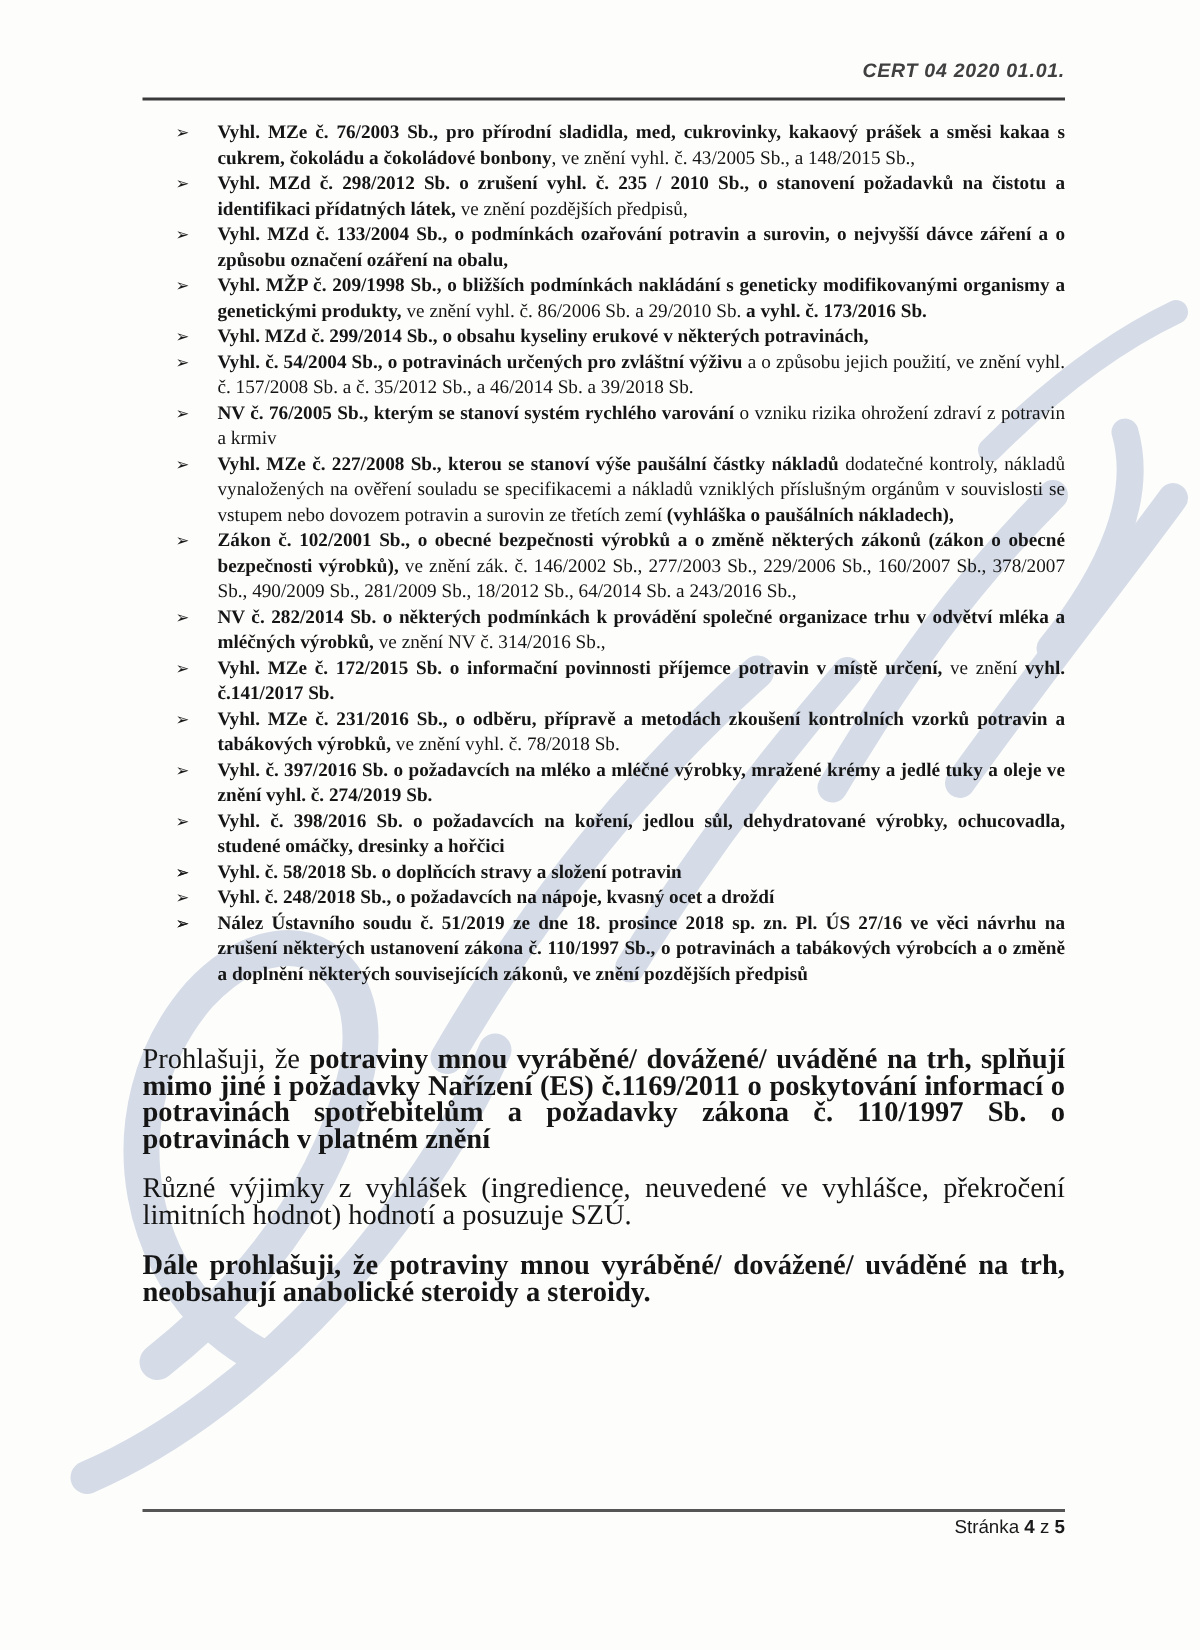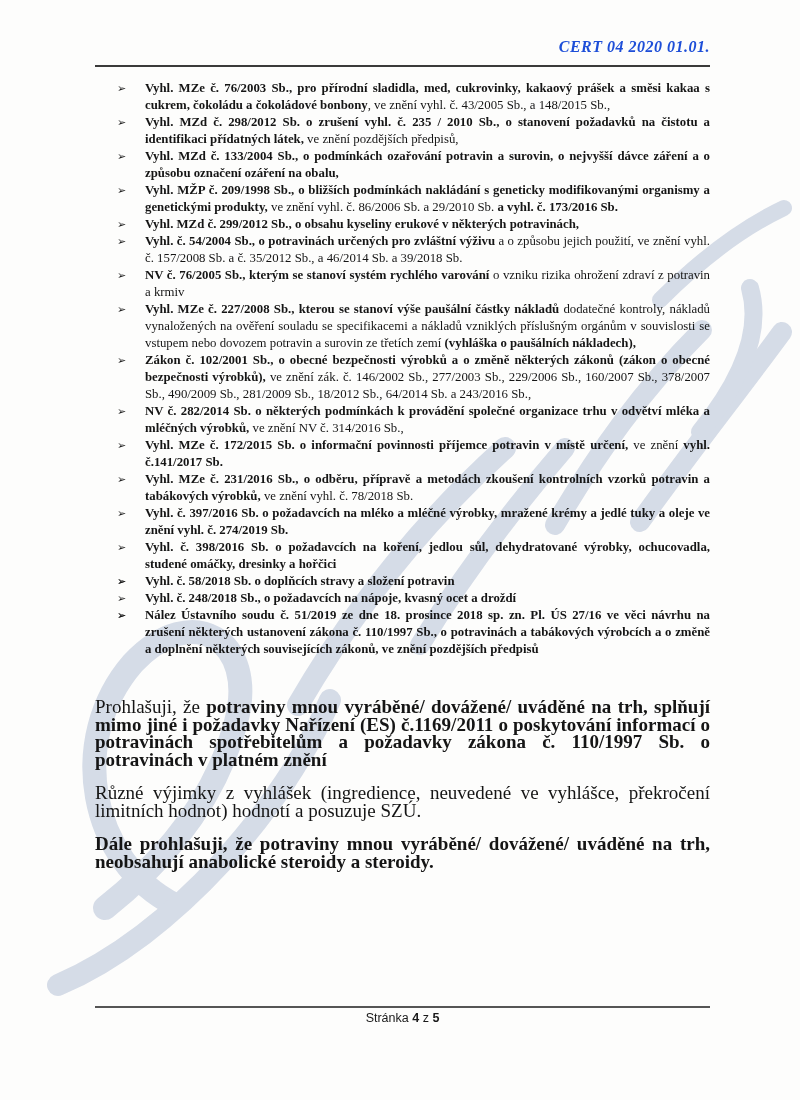--- a/index.html
+++ b/index.html
@@ -15,26 +15,26 @@
     position: relative;
     width: 615px;
     margin: 0 90px 0 95px;
     z-index: 2;
   }
   .header-row {
     padding-top: 38px;
     text-align: right;
   }
   .doc-code {
-    font-family: Liberation Serif, serif;
+    font-family: Liberation Sans, sans-serif;
     font-style: italic;
     font-weight: bold;
-    font-size: 16px;
+    font-size: 13px;
     letter-spacing: 0.5px;
-    color: #1d4ed8;
+    color: #404040;
   }
   .header-rule {
     border: none;
     border-top: 2px solid #3a3a3a;
     margin: 9px 0 0 0;
   }
   ul.reg-list {
     list-style: none;
     margin: 13px 0 0 0;
     padding: 0;
@@ -67,21 +67,21 @@
     top: 1006px;
     z-index: 2;
   }
   .footer-rule {
     border: none;
     border-top: 2px solid #555;
     margin: 0;
   }
   .footer-text {
     margin-top: 3px;
-    text-align: center;
+    text-align: right;
     font-family: "Liberation Sans", sans-serif;
     font-size: 12.5px;
     color: #1a1a1a;
   }
   .watermark {
     position: absolute;
     left: 0; top: 0;
     width: 800px; height: 1100px;
     z-index: 1;
     pointer-events: none;
@@ -108,21 +108,21 @@
   <div class="header-row">
     <span class="doc-code">CERT  04 2020 01.01.</span>
   </div>
   <hr class="header-rule">
 
   <ul class="reg-list">
       <li><span class="bullet">➢</span><span class="b">Vyhl. MZe č. 76/2003 Sb., pro přírodní sladidla, med, cukrovinky, kakaový prášek a směsi kakaa s cukrem, čokoládu a čokoládové bonbony</span><span>, ve znění vyhl. č. 43/2005 Sb., a 148/2015 Sb.,</span></li>
       <li><span class="bullet">➢</span><span class="b">Vyhl. MZd č. 298/2012 Sb. o zrušení vyhl. č. 235 / 2010 Sb., o stanovení požadavků na čistotu a identifikaci přídatných látek,</span><span> ve znění pozdějších předpisů,</span></li>
       <li><span class="bullet">➢</span><span class="b">Vyhl. MZd č. 133/2004 Sb., o podmínkách ozařování potravin a surovin, o nejvyšší dávce záření a o způsobu označení ozáření na obalu,</span></li>
       <li><span class="bullet">➢</span><span class="b">Vyhl. MŽP č. 209/1998 Sb., o bližších podmínkách nakládání s geneticky modifikovanými organismy a genetickými produkty,</span><span> ve znění vyhl. č. 86/2006 Sb. a 29/2010 Sb. </span><span class="b">a vyhl. č. 173/2016 Sb.</span></li>
-      <li><span class="bullet">➢</span><span class="b">Vyhl. MZd č. 299/2012 Sb., o obsahu kyseliny erukové v některých potravinách,</span></li>
+      <li><span class="bullet">➢</span><span class="b">Vyhl. MZd č. 299/2014 Sb., o obsahu kyseliny erukové v některých potravinách,</span></li>
       <li><span class="bullet">➢</span><span class="b">Vyhl. č. 54/2004 Sb., o potravinách určených pro zvláštní výživu</span><span> a o způsobu jejich použití, ve znění vyhl. č. 157/2008 Sb. a č. 35/2012 Sb., a 46/2014 Sb. a 39/2018 Sb.</span></li>
       <li><span class="bullet">➢</span><span class="b">NV č. 76/2005 Sb., kterým se stanoví systém rychlého varování</span><span> o vzniku rizika ohrožení zdraví z potravin a krmiv</span></li>
       <li><span class="bullet">➢</span><span class="b">Vyhl. MZe č. 227/2008 Sb., kterou se stanoví výše paušální částky nákladů</span><span> dodatečné kontroly, nákladů vynaložených na ověření souladu se specifikacemi a nákladů vzniklých příslušným orgánům v souvislosti se vstupem nebo dovozem potravin a surovin ze třetích zemí </span><span class="b">(vyhláška o paušálních nákladech),</span></li>
       <li><span class="bullet">➢</span><span class="b">Zákon č. 102/2001 Sb., o obecné bezpečnosti výrobků a o změně některých zákonů (zákon o obecné bezpečnosti výrobků),</span><span> ve znění zák. č. 146/2002 Sb., 277/2003 Sb., 229/2006 Sb., 160/2007 Sb., 378/2007 Sb., 490/2009 Sb., 281/2009 Sb., 18/2012 Sb., 64/2014 Sb. a 243/2016 Sb.,</span></li>
       <li><span class="bullet">➢</span><span class="b">NV č. 282/2014 Sb. o některých podmínkách k provádění společné organizace trhu v odvětví mléka a mléčných výrobků,</span><span> ve znění NV č. 314/2016 Sb.,</span></li>
       <li><span class="bullet">➢</span><span class="b">Vyhl. MZe č. 172/2015 Sb. o informační povinnosti příjemce potravin v místě určení,</span><span> ve znění </span><span class="b">vyhl. č.141/2017 Sb.</span></li>
       <li><span class="bullet">➢</span><span class="b">Vyhl. MZe č. 231/2016 Sb., o odběru, přípravě a metodách zkoušení kontrolních vzorků potravin a tabákových výrobků,</span><span> ve znění vyhl. č. 78/2018 Sb.</span></li>
       <li><span class="bullet">➢</span><span class="b">Vyhl. č. 397/2016 Sb. o požadavcích na mléko a mléčné výrobky, mražené krémy a jedlé tuky a oleje ve znění vyhl. č. 274/2019 Sb.</span></li>
       <li><span class="bullet">➢</span><span class="b">Vyhl. č. 398/2016 Sb. o požadavcích na koření, jedlou sůl, dehydratované výrobky, ochucovadla, studené omáčky, dresinky a hořčici</span></li>
       <li><span class="bullet">➢</span></li>

